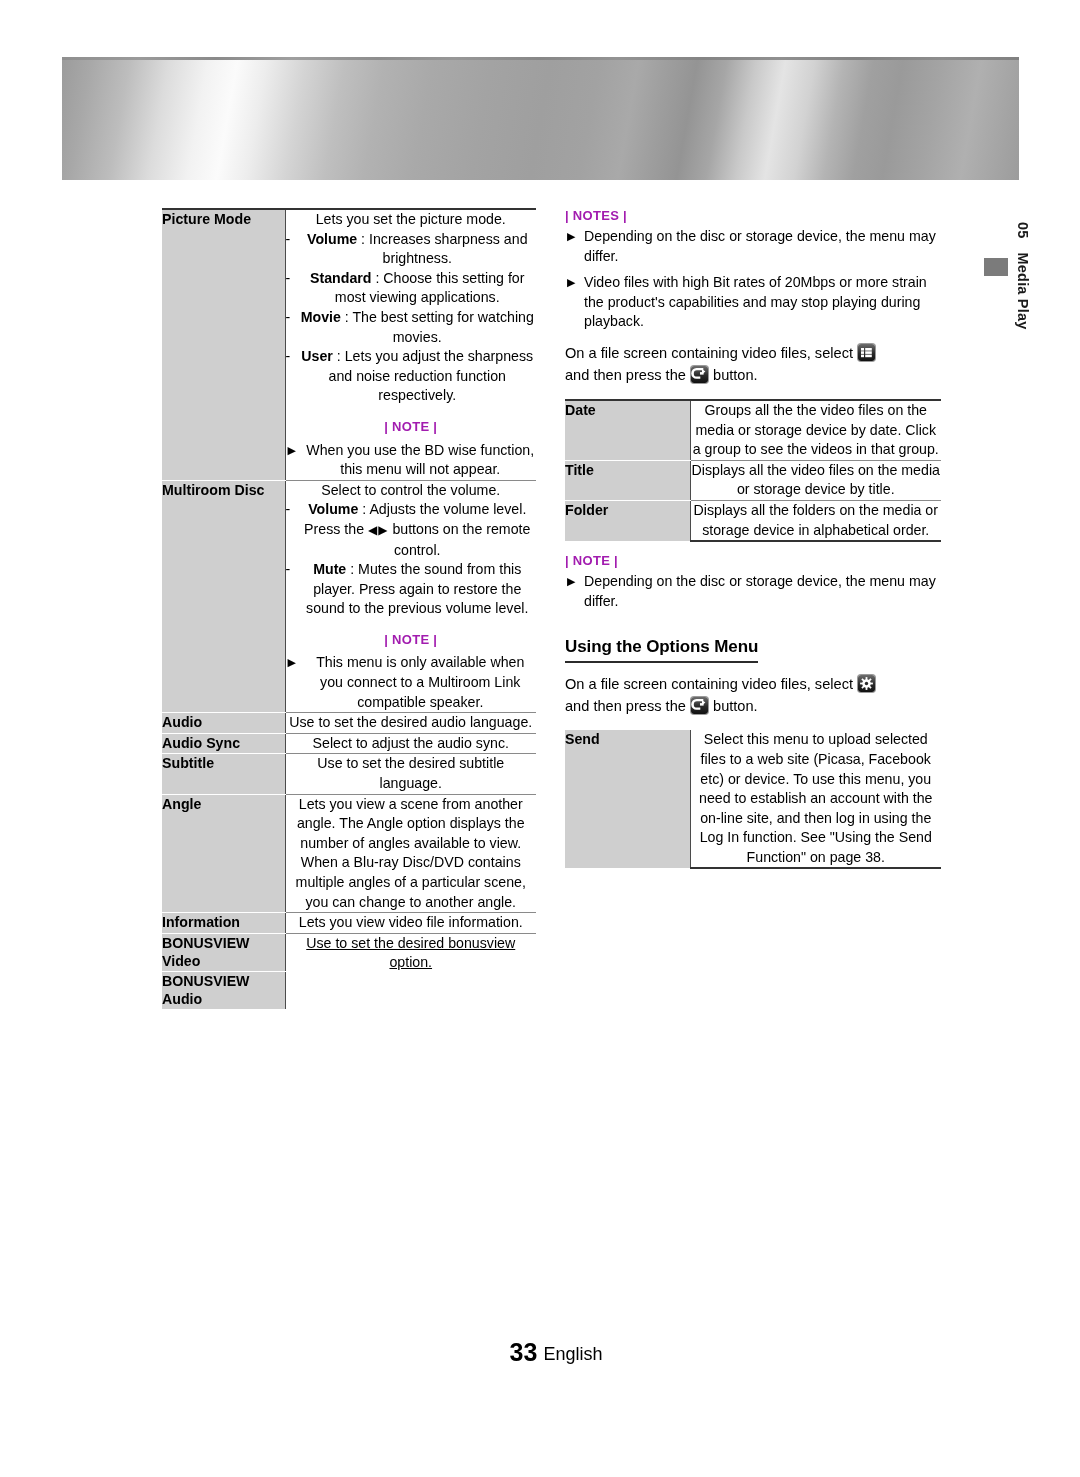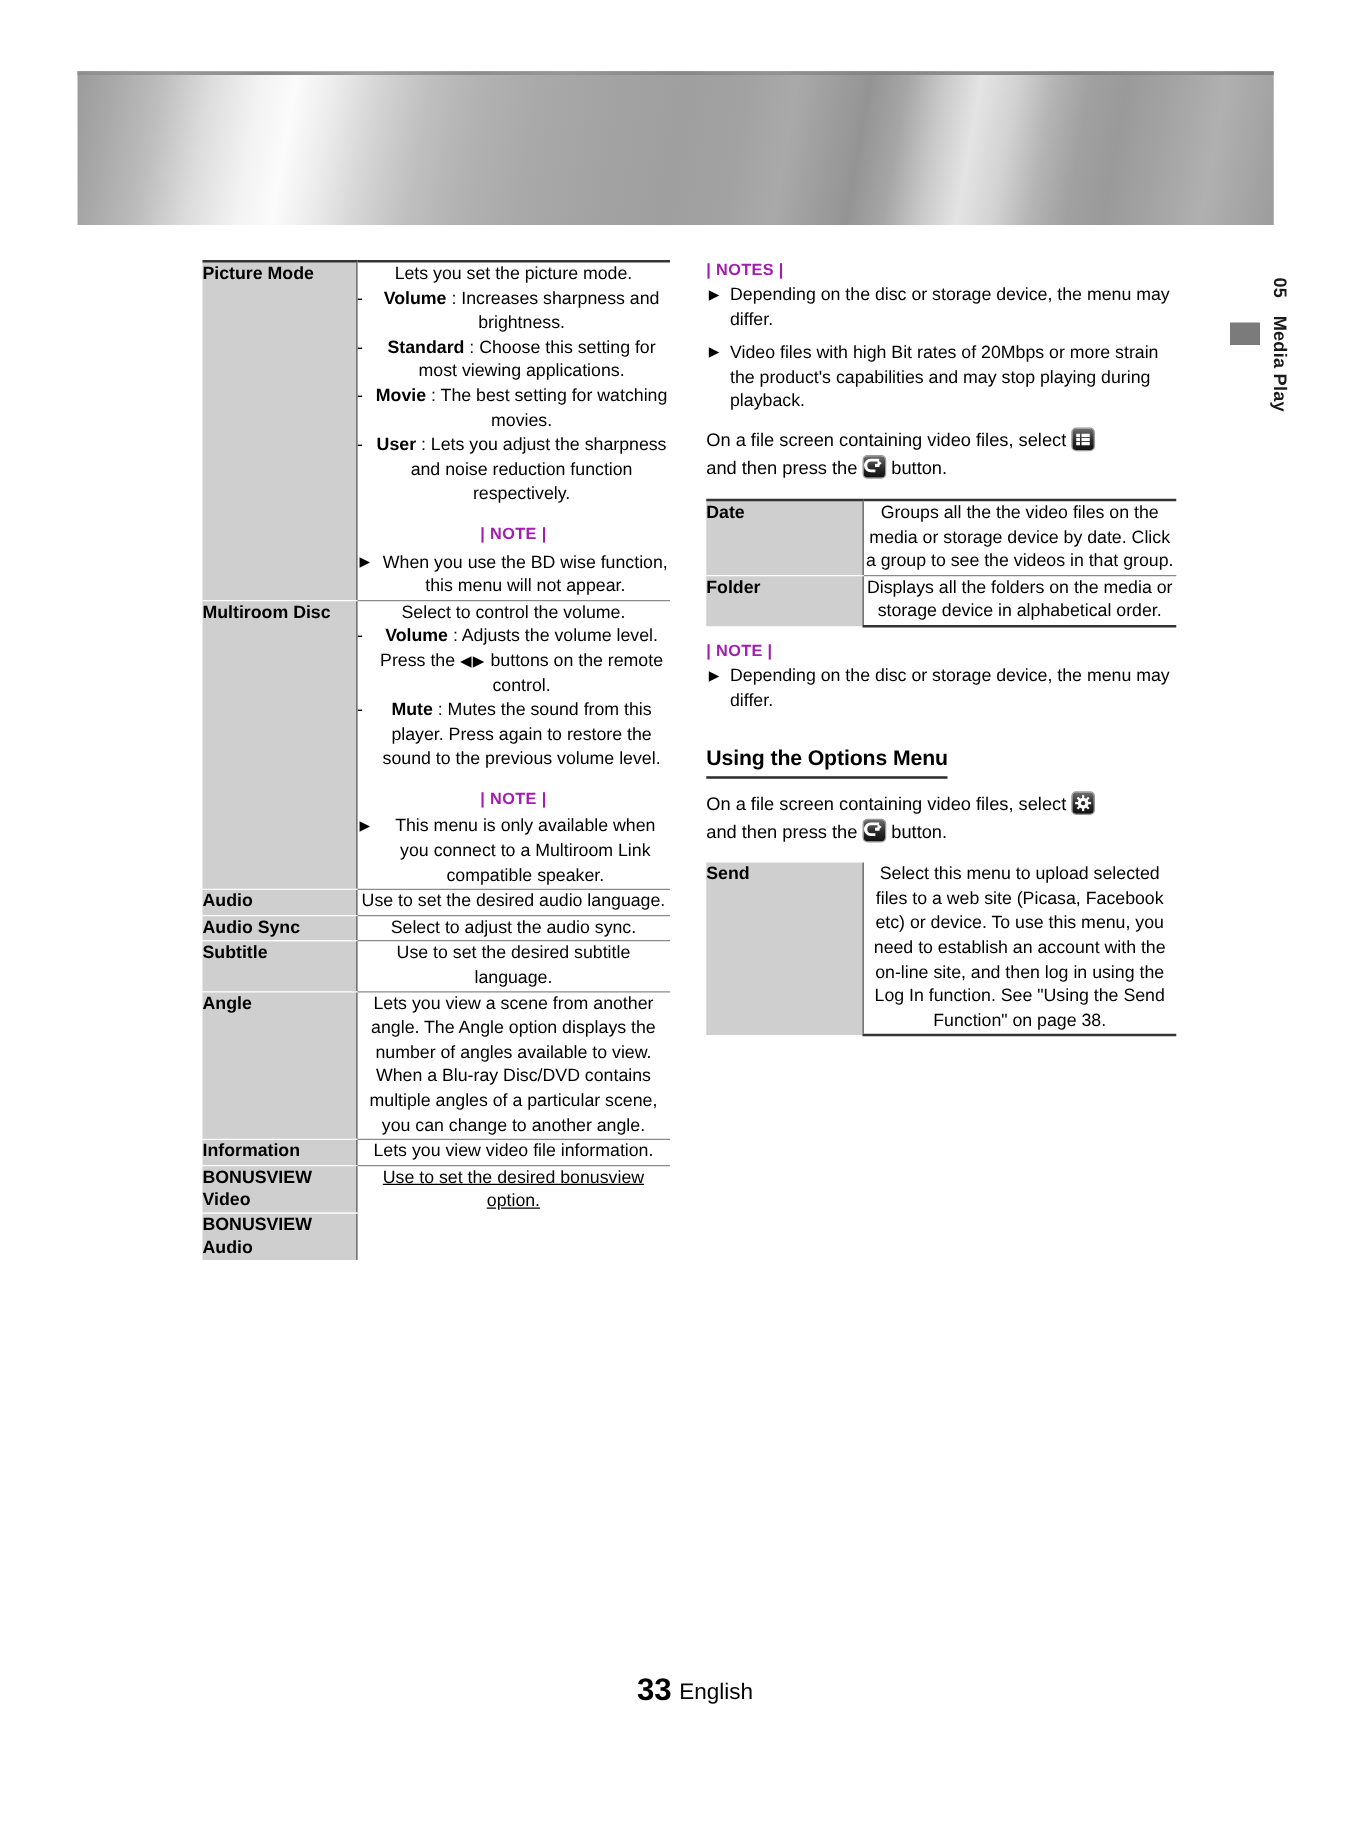--- a/index.html
+++ b/index.html
@@ -379,20 +379,24 @@
     <table class="spec right-table">
       <colgroup>
           <col class="c1">
           <col>
         </colgroup>
       <tbody>
         <tr class="row-first">
           <td class="lbl">Date</td>
           <td class="desc">Groups all the the video files on the media or storage device by date. Click a group to see the videos in that group.</td>
         </tr>
+        <tr>
+          <td class="lbl">Title</td>
+          <td class="desc">Displays all the video files on the media or storage device by title.</td>
+        </tr>
         <tr class="row-last">
           <td class="lbl">Folder</td>
           <td class="desc">Displays all the folders on the media or storage device in alphabetical order.</td>
         </tr>
       </tbody>
     </table>
 
     <div class="note-head">| NOTE |</div>
     <ul class="bullets">
       <li><span class="tri">▶</span><span>Depending on the disc or storage device, the menu may differ.</span></li>

